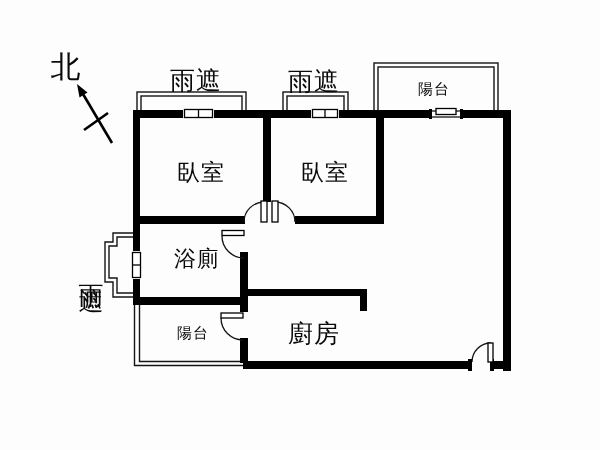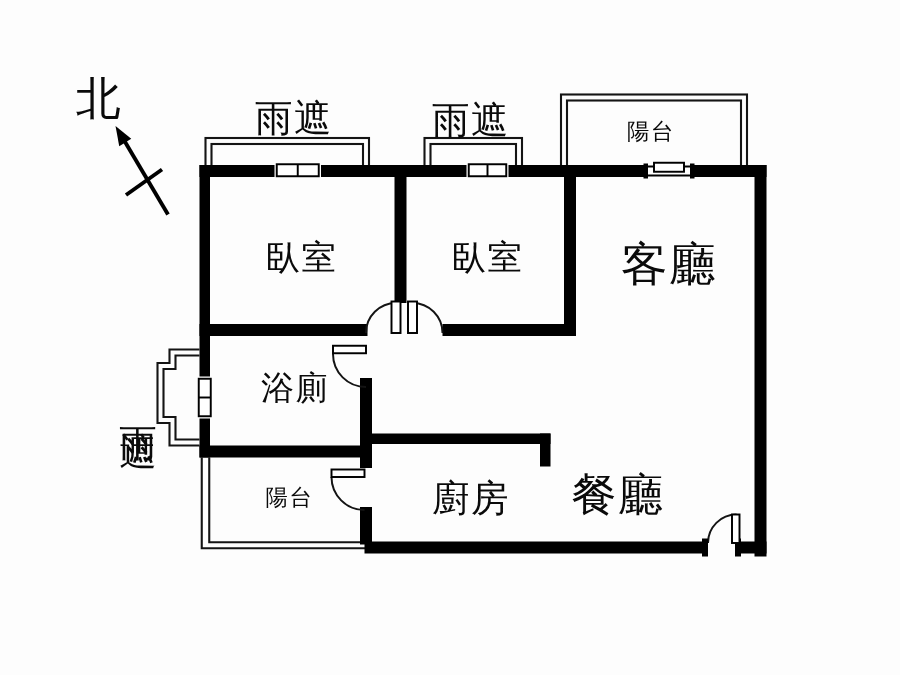--- a/index.html
+++ b/index.html
@@ -119,19 +119,17 @@
 
   <div class="lbl fs-north" style="left:66px;top:67px;">北</div>
 
   <div class="lbl fs-canopy" style="left:196px;top:80px;">雨遮</div>
   <div class="lbl fs-canopy" style="left:314px;top:81px;">雨遮</div>
   <div class="lbl vert fs-canopy" style="left:91px;top:267px;">雨遮</div>
 
   <div class="lbl fs-balc" style="left:434px;top:89px;">陽台</div>
   <div class="lbl fs-room" style="left:201px;top:172px;">臥室</div>
   <div class="lbl fs-room" style="left:325px;top:172px;">臥室</div>
-  <div class="lbl fs-room-lg" style="left:446px;top:176px;">客廳</div>
   <div class="lbl fs-small" style="left:197px;top:259px;font-family:Liberation Serif, serif;">浴廁</div>
   <div class="lbl fs-balc" style="left:193px;top:333px;">陽台</div>
   <div class="lbl fs-kitchen" style="left:304px;top:333px;margin-left:10px;">廚房</div>
-  <div class="lbl fs-dining" style="left:412px;top:331px;">餐廳</div>
 
 </div>
 
 </body></html>

